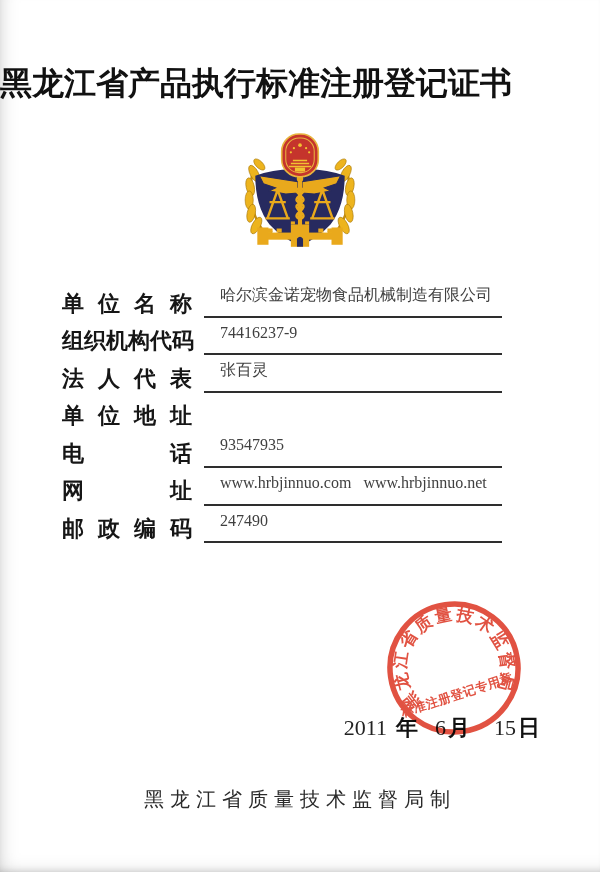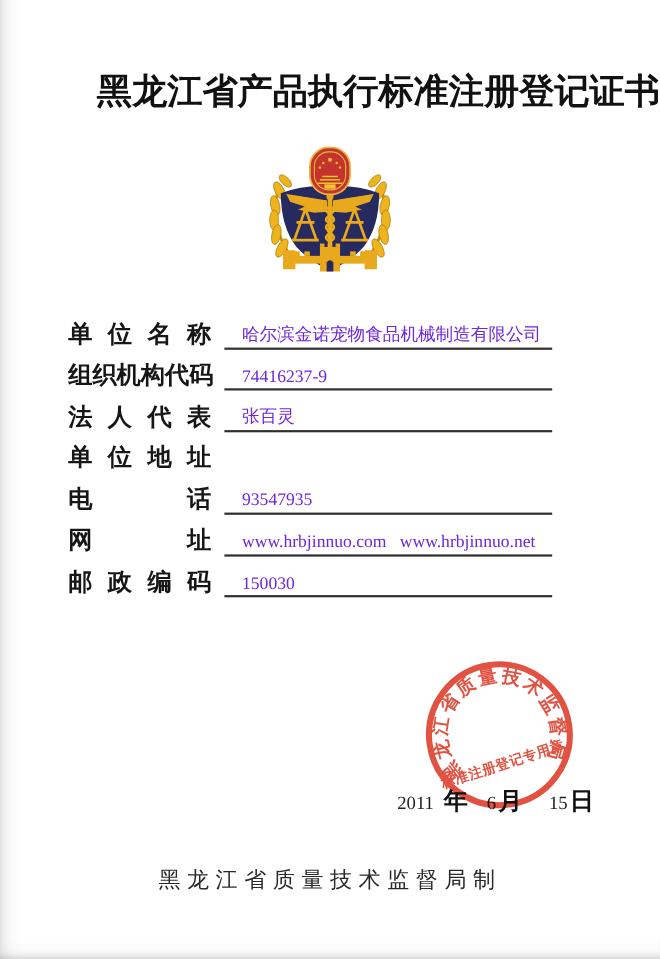--- a/index.html
+++ b/index.html
@@ -10,21 +10,21 @@
     background:#ffffff;
     overflow:hidden;
     font-family:"Liberation Serif","DejaVu Serif",serif;
     color:#1c1c1c;
     box-shadow: inset 10px -8px 22px -16px rgba(0,0,0,0.35), inset 0 -5px 10px -8px rgba(0,0,0,0.3);
   }
 
   
   .title{
     position:absolute; top:62px; left:0; width:100%;
-    text-align:right;
+    text-align:left;
     font-size:32px; font-weight:bold;
     letter-spacing:0px;
     color:#111;
     font-family:Liberation Mono, monospace;
   }
 
   
   .emblem{
     position:absolute; top:133px; left:50%;
     transform:translateX(-50%);
@@ -46,24 +46,24 @@
     line-height:1.05;
     padding-bottom:3px;
     color:#161616;
     white-space:nowrap;
   }
   .fvalue{
     flex:1; margin-left:12px;
     border-bottom:2px solid #2e2e2e;
     font-size:16px;
     line-height:1.1;
-    padding:0 0 2px 16px;
+    padding:0 0 12px 16px;
     white-space:pre;
     overflow:visible;
-    color:#6d28d9;
+    color:#404040;
   }
 
   
   .issue{
     position:absolute; top:602px; left:256px; width:284px;
   }
   .iss-row{
     display:flex; align-items:flex-end; height:35px;
   }
   .iss-row.second{ margin-top:26px; }
@@ -83,21 +83,21 @@
     white-space:nowrap;
     color:#1a1a1a;
     min-height:10px;
   }
 
   .date-row{
     position:absolute; top:713px; right:60px;
     display:flex; align-items:baseline;
     white-space:nowrap;
   }
-  .date-num{ font-size:17px; color:#222; }
+  .date-num{ font-size:22px; color:#222; }
   .date-char{ font-size:22px; font-weight:bold; color:#111; }
   .dm-y{ margin-left:9px; }
   .dn-m{ margin-left:17px; }
   .dm-m{ margin-left:2px; }
   .dn-d{ margin-left:24px; }
   .dm-d{ margin-left:2px; }
 
   
   .seal{
     position:absolute; top:597px; left:383px;
@@ -246,21 +246,21 @@
         </div>
       <div class="fvalue">www.hrbjinnuo.com   www.hrbjinnuo.net</div>
     </div>
     <div class="field-row">
       <div class="flabel">
           <span>邮</span>
           <span>政</span>
           <span>编</span>
           <span>码</span>
         </div>
-      <div class="fvalue">150030</div>
+      <div class="fvalue">247490</div>
     </div>
   </div>
 
   <div class="issue">
     <div class="iss-row second">
     </div>
   </div>
 
   <div class="date-row">
     <span class="date-num">2011</span>

